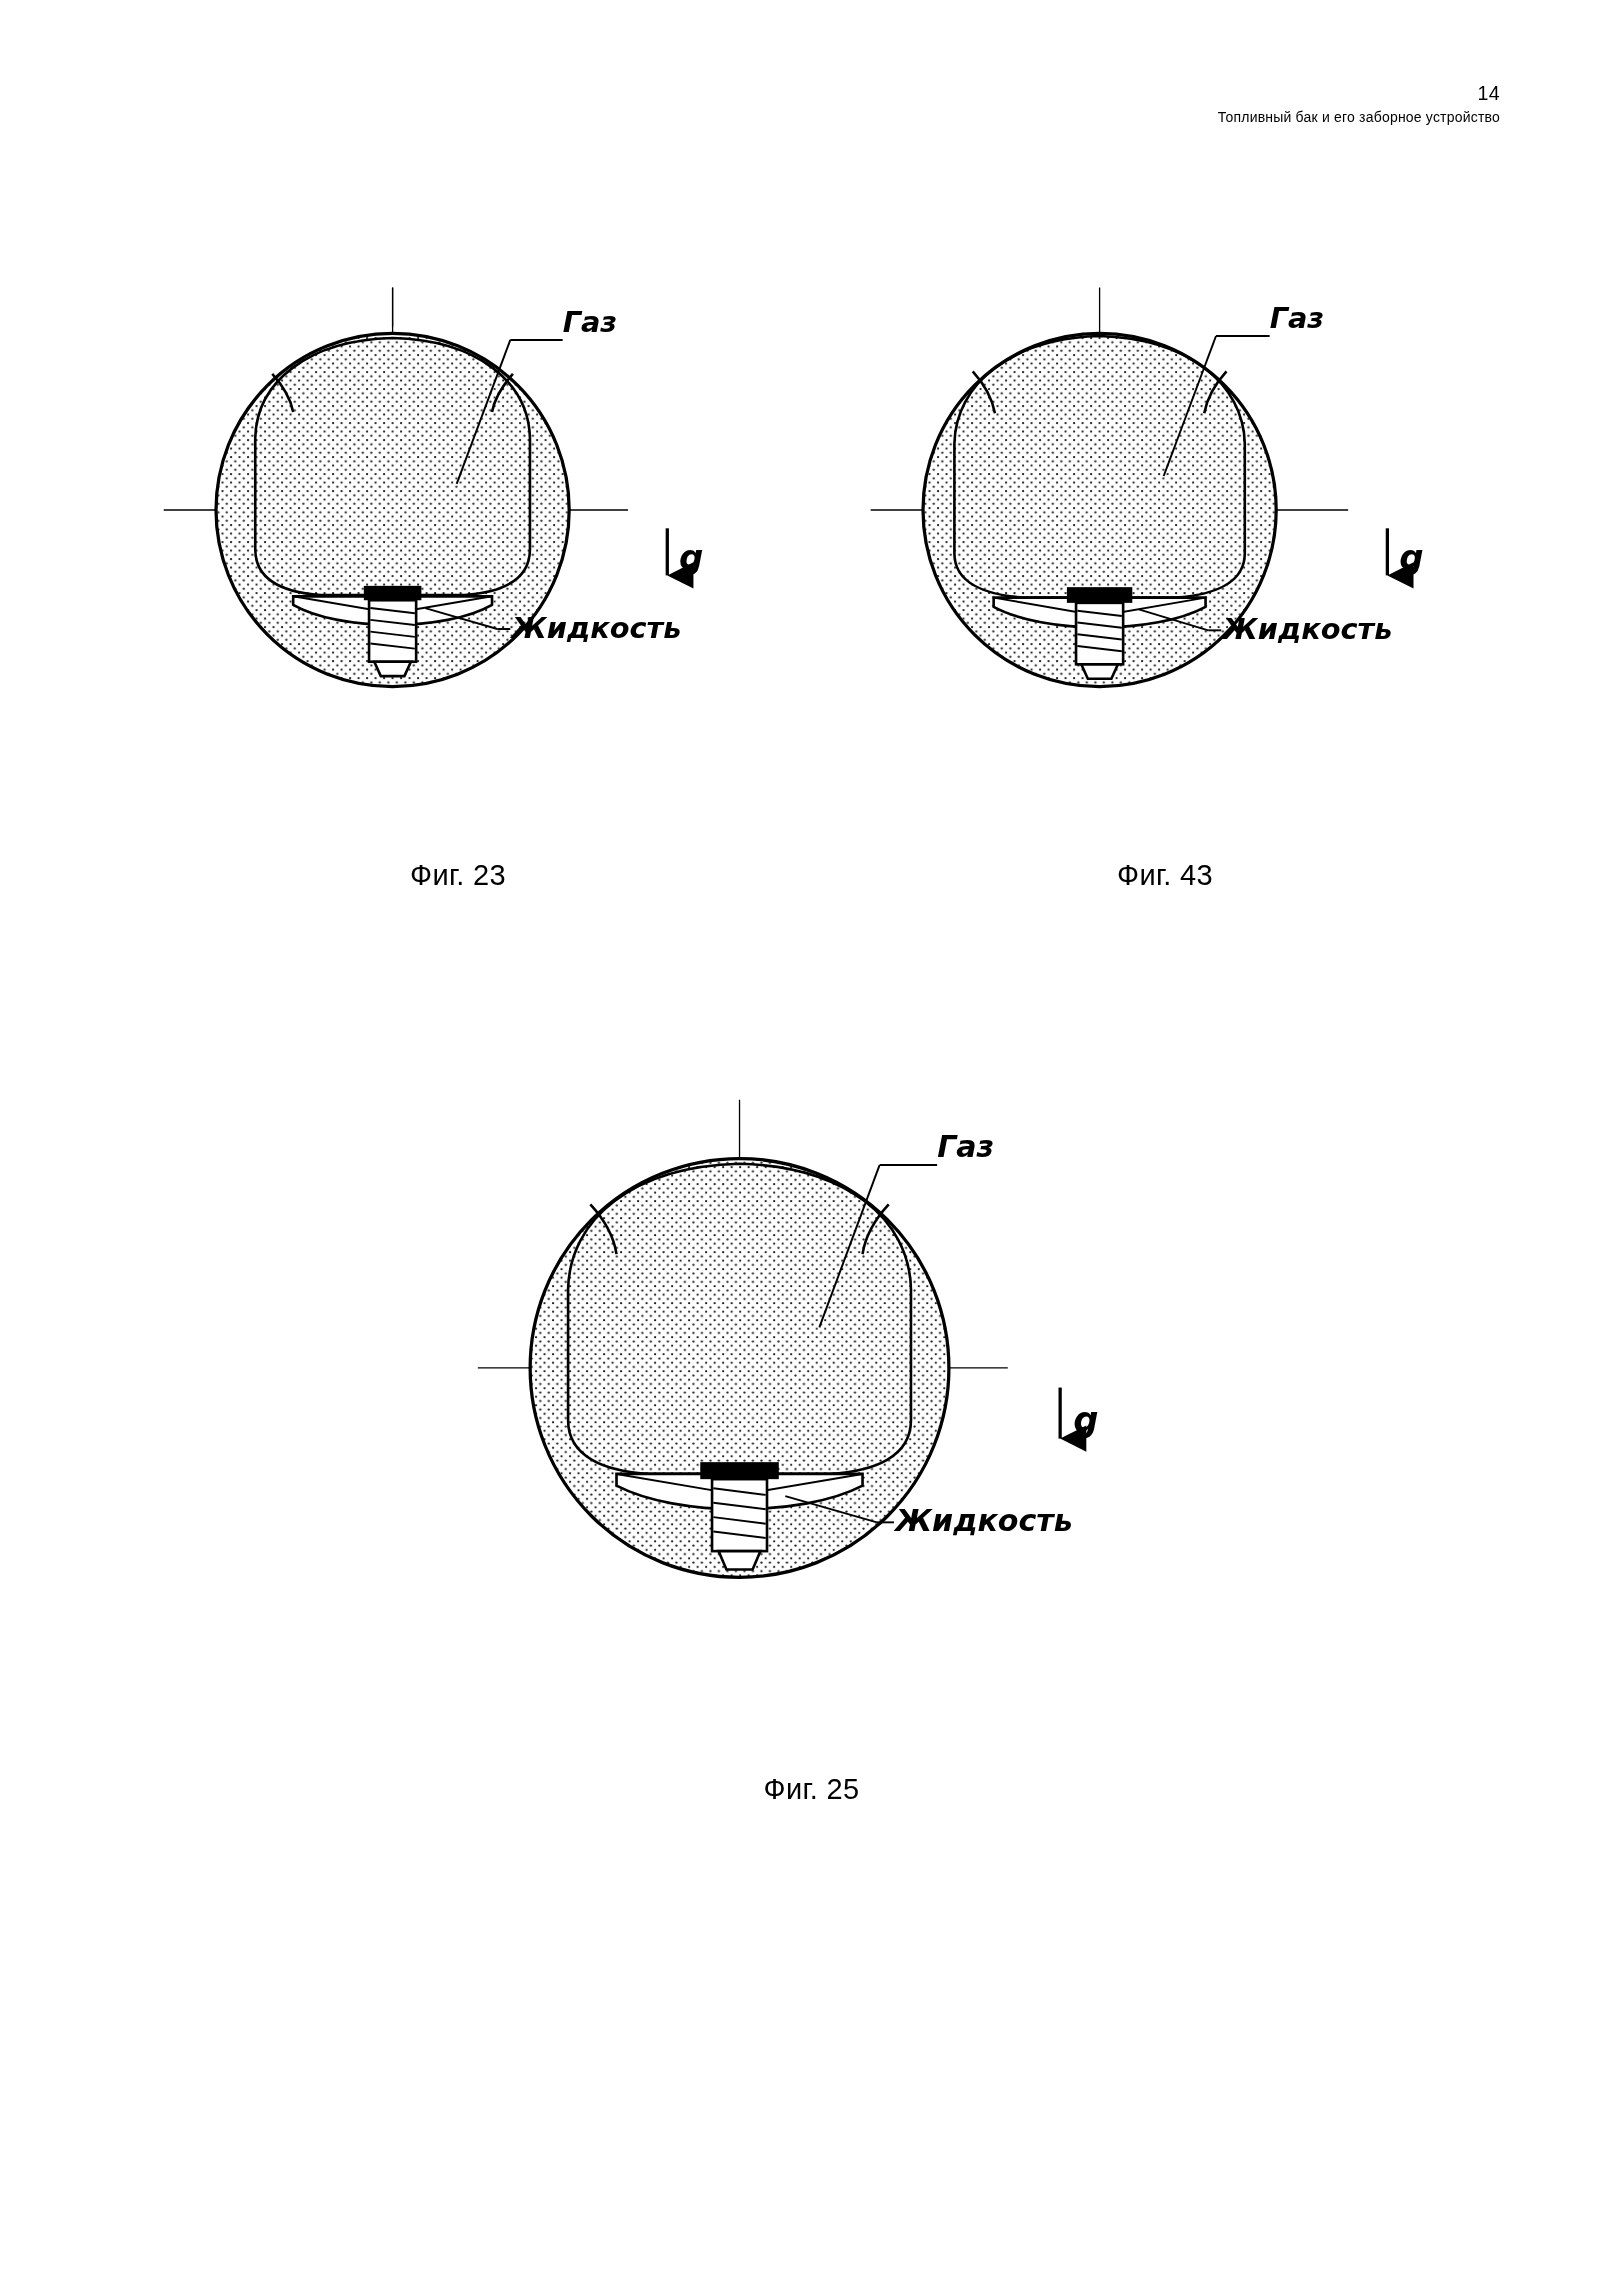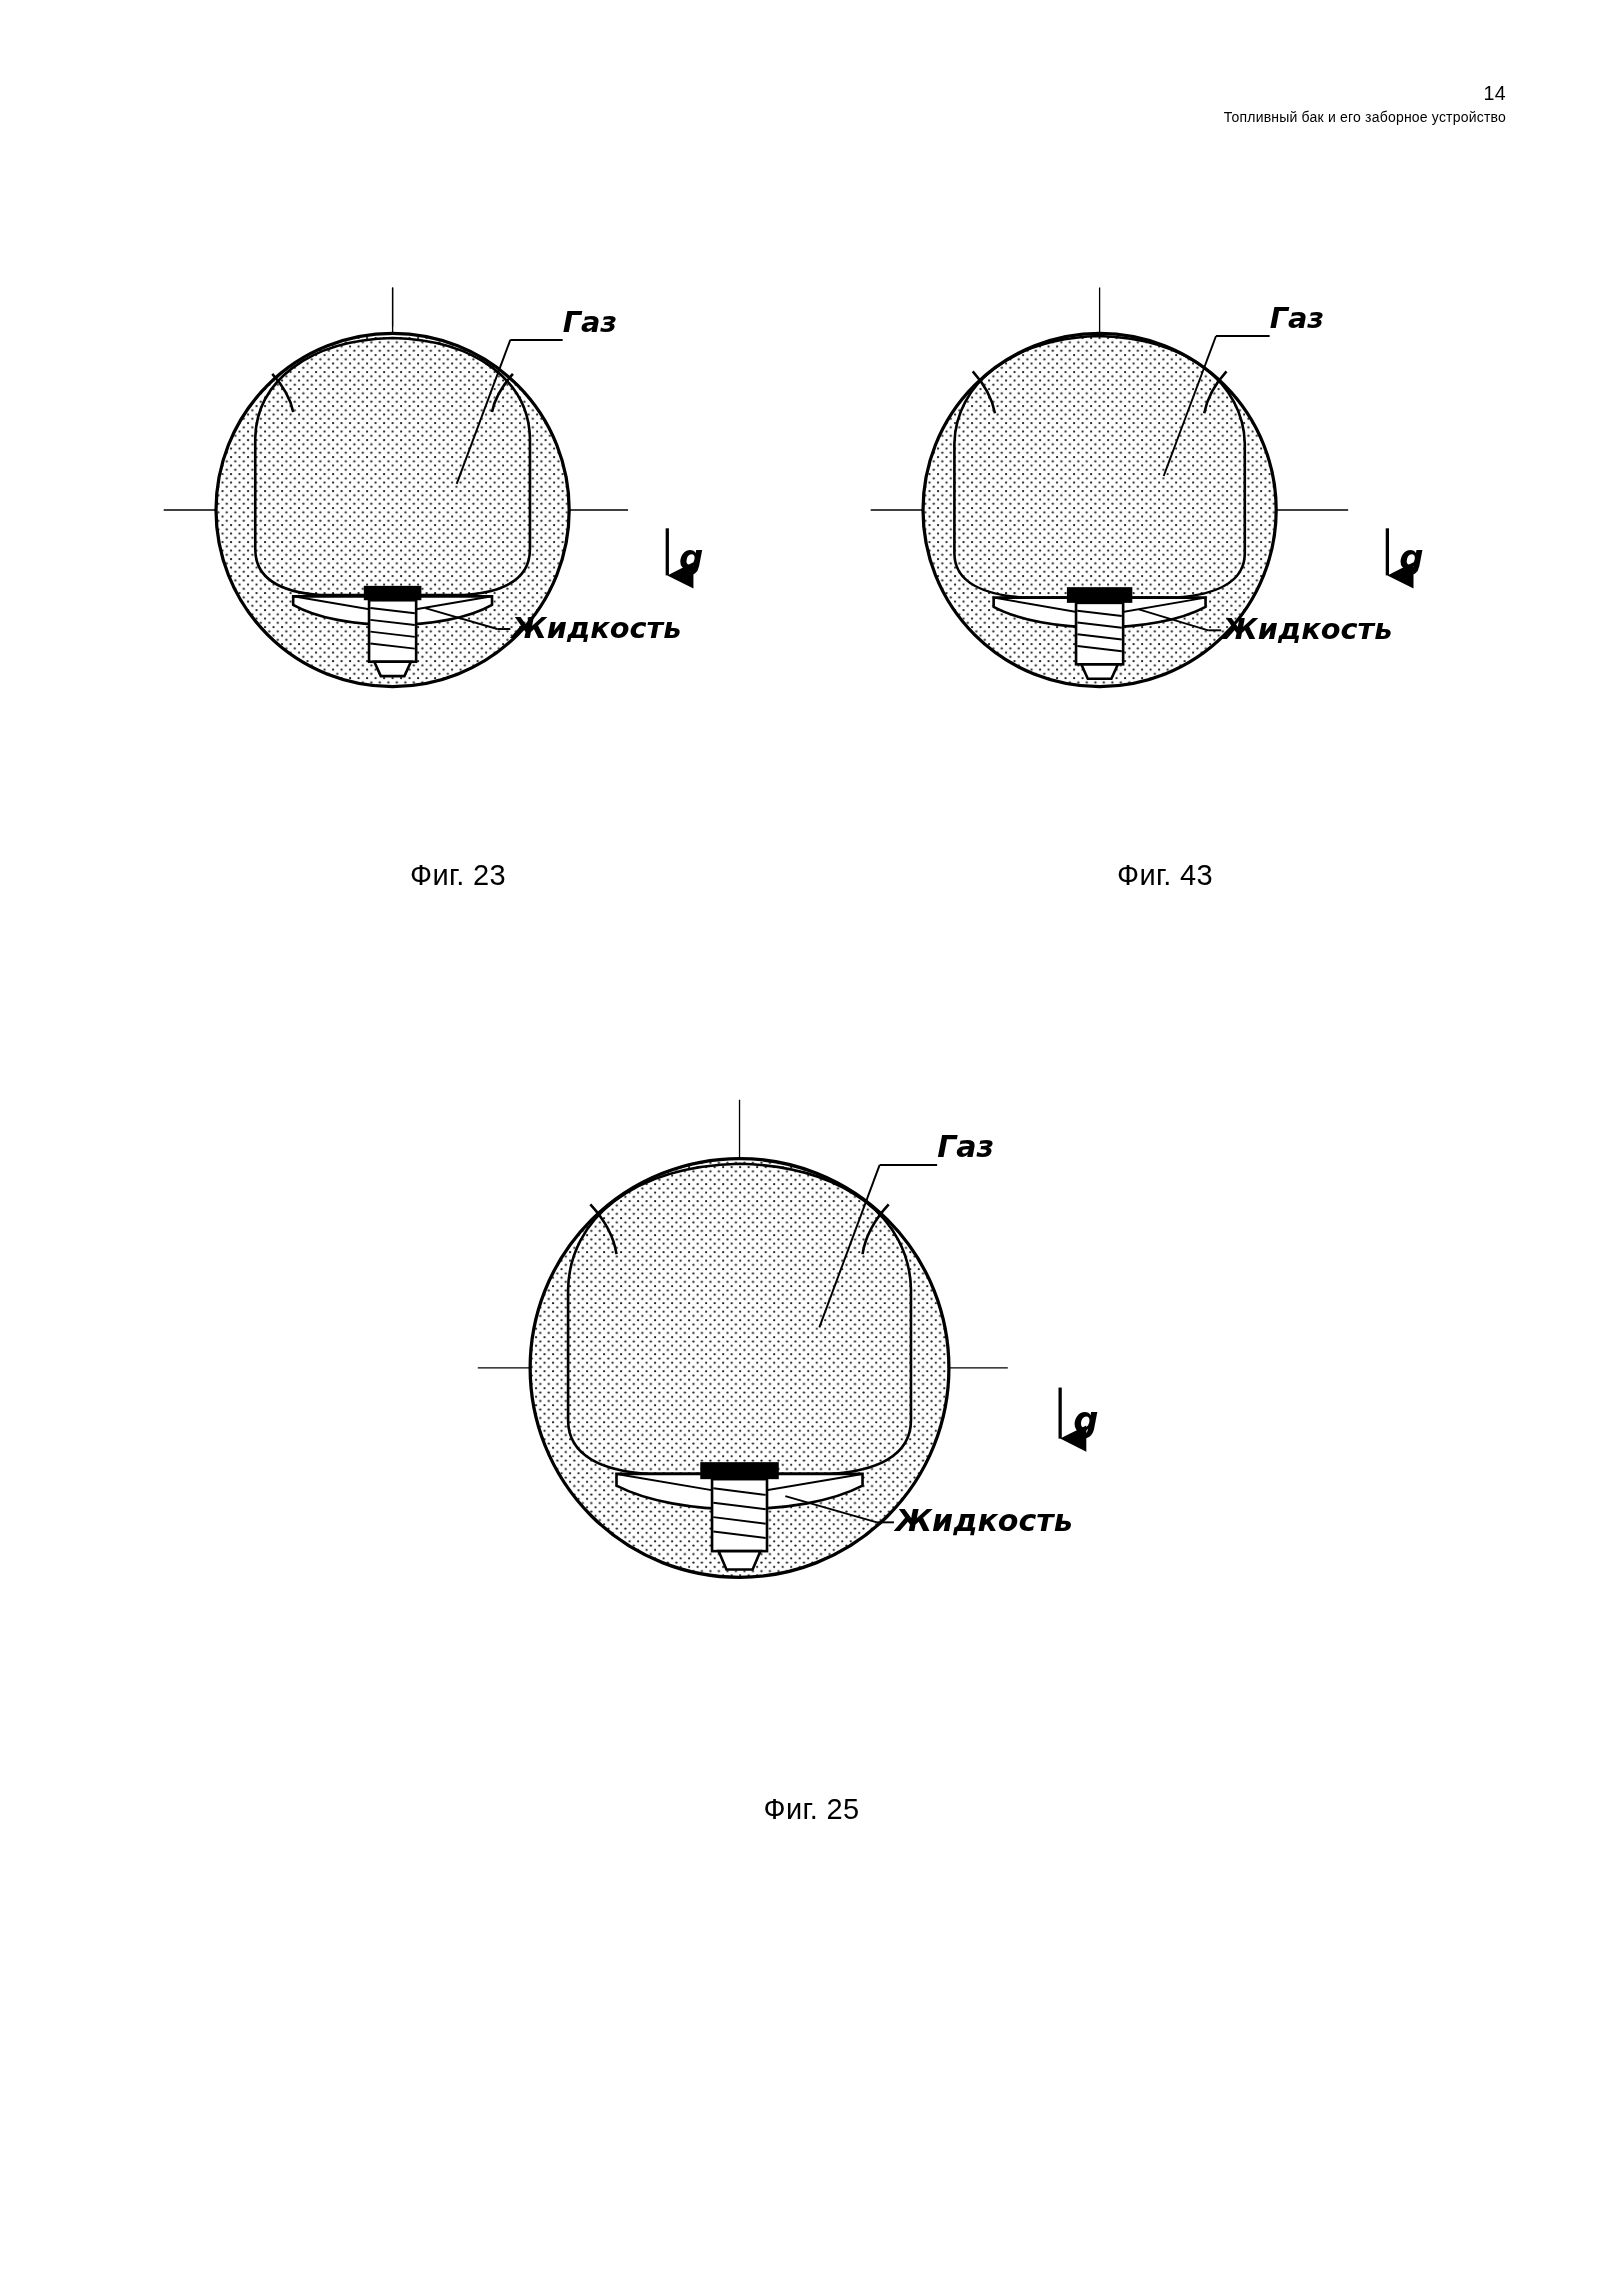--- a/index.html
+++ b/index.html
@@ -13,21 +13,21 @@
     position: relative;
     font-family: "Liberation Sans", sans-serif;
     color: #000000;
     overflow: hidden;
   }
 
   
   .page-header {
     position: absolute;
     top: 79px;
-    right: 117px;
+    right: 123px;
     text-align: right;
     line-height: 1.45;
   }
   .page-number {
     font-size: 19.6px;
     letter-spacing: 0.3px;
   }
   .header-title {
     font-size: 14px;
     letter-spacing: 0.2px;
@@ -57,21 +57,21 @@
   .figure-bottom {
     position: absolute;
     top: 1080px;
     left: 0;
     width: 1623px;
     display: flex;
     flex-direction: column;
     align-items: center;
   }
   .figure-bottom .figure-caption {
-    margin-top: 39px;
+    margin-top: 19px;
     text-align: right;
   }
   svg { display: block; }
   .lbl {
     font-family: "DejaVu Sans", sans-serif;
     font-style: italic;
     font-weight: bold;
   }
 </style>
 </head>

